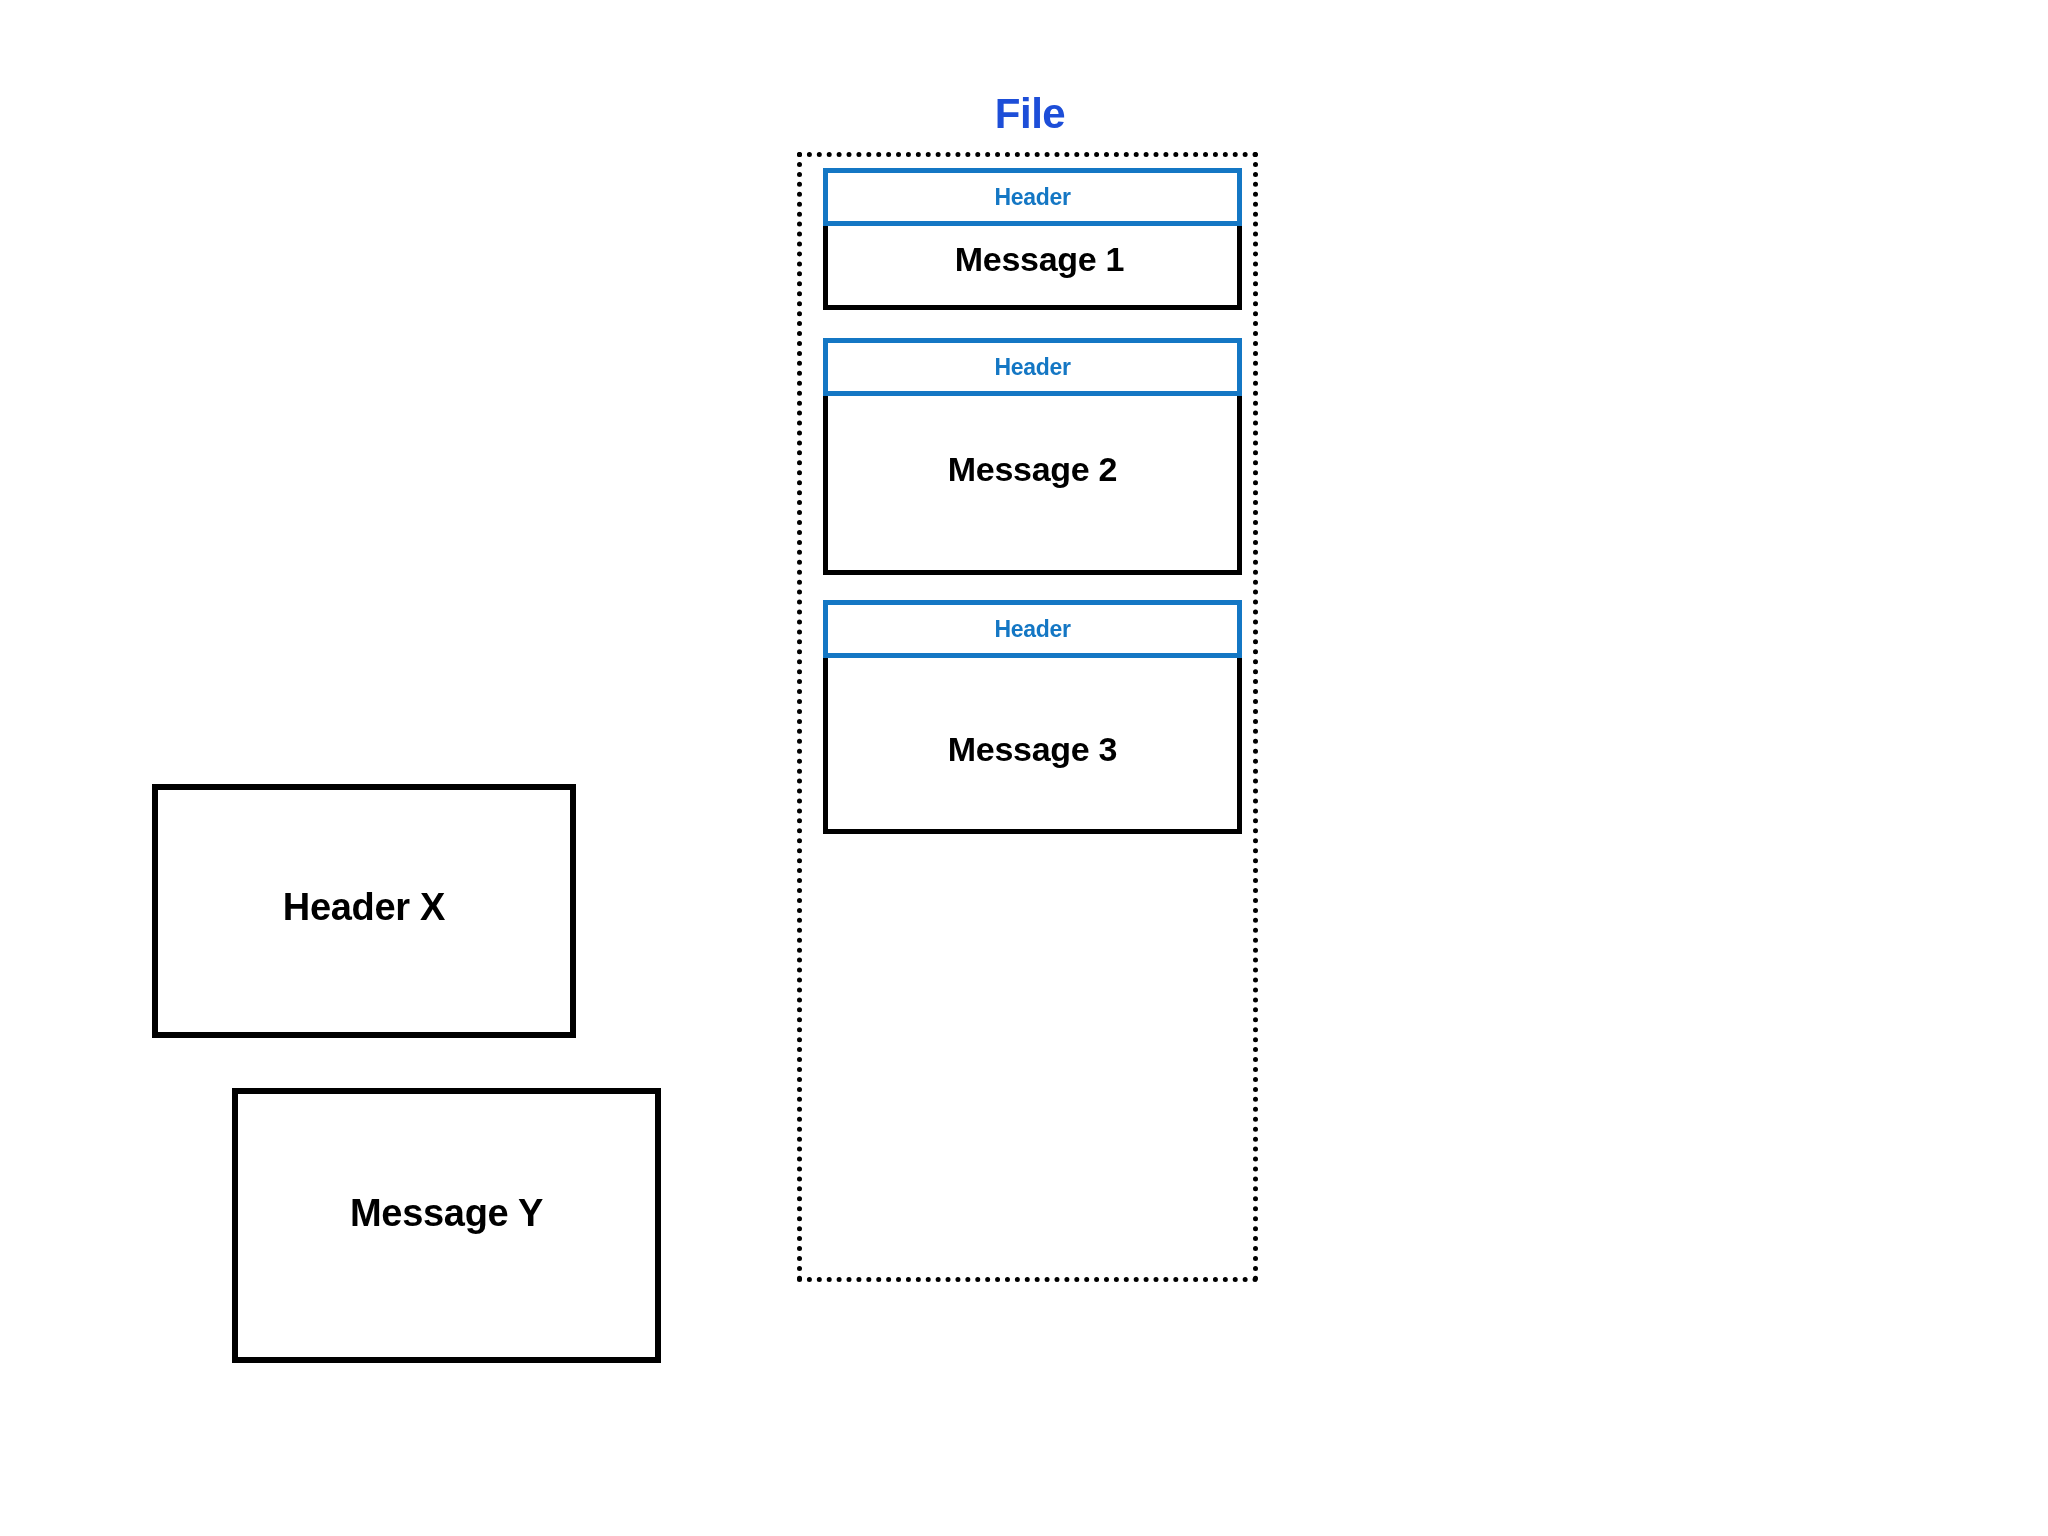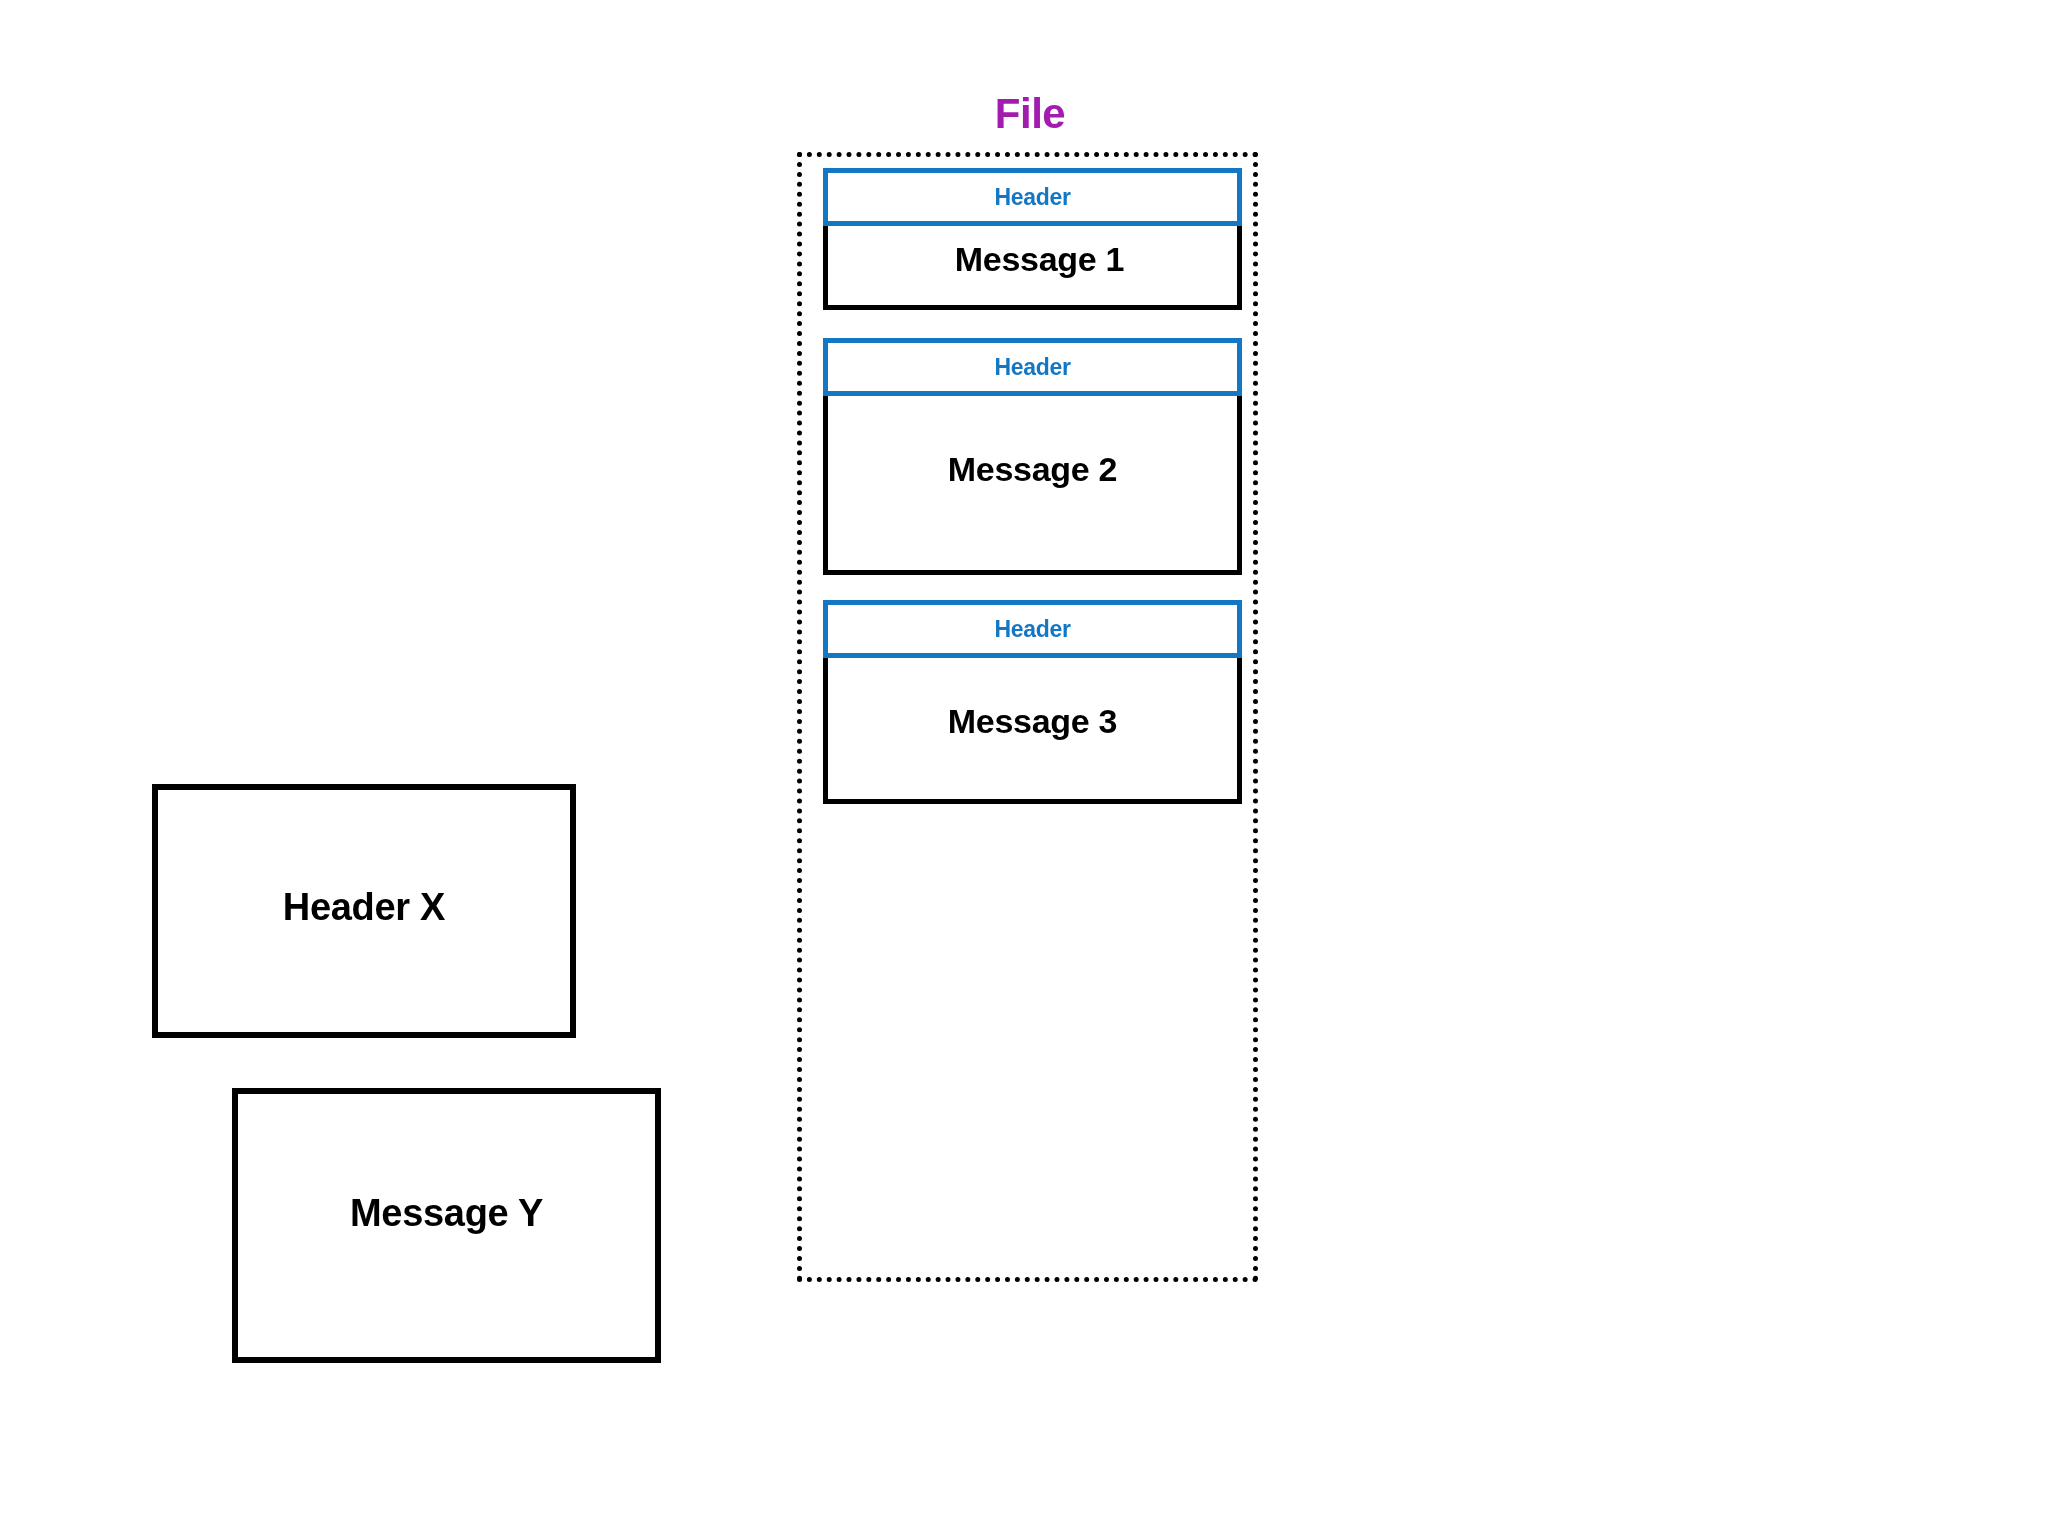--- a/index.html
+++ b/index.html
@@ -21,21 +21,21 @@
 
   
   #file-title {
     position: absolute;
     left: 810px;
     top: 90px;
     width: 440px;
     text-align: center;
     font-size: 42px;
     font-weight: bold;
-    color: #a21caf;
+    color: #1d4ed8;
     letter-spacing: -0.5px;
   }
 
   
   #file-container {
     position: absolute;
     left: 797px;
     top: 152px;
     width: 461px;
     height: 1130px;
@@ -80,21 +80,21 @@
   #block-1 { top: 11px; }
   #block-1 .header-bar { height: 58px; }
   #block-1 .msg-body   { height: 84px; padding-top: 14px; padding-left: 14px; }
 
   #block-2 { top: 181px; }
   #block-2 .header-bar { height: 58px; }
   #block-2 .msg-body   { height: 179px; padding-top: 54px; }
 
   #block-3 { top: 443px; }
   #block-3 .header-bar { height: 58px; }
-  #block-3 .msg-body   { height: 146px; padding-top: 44px; }
+  #block-3 .msg-body   { height: 176px; padding-top: 72px; }
 
   
   #tail-group {
     position: absolute;
     left: 1250px;
     top: 1068px;
     width: 330px;
     height: 60px;
   }
   #tail-arrow-svg {

